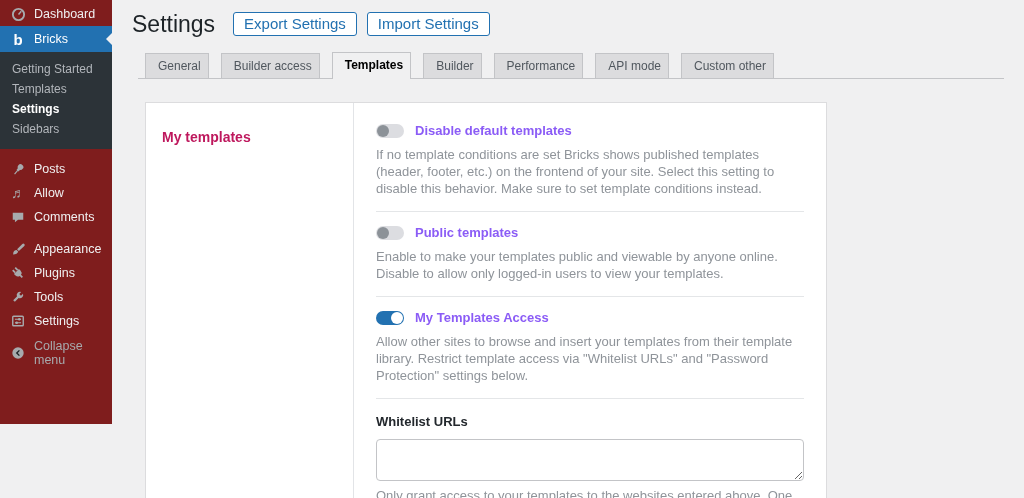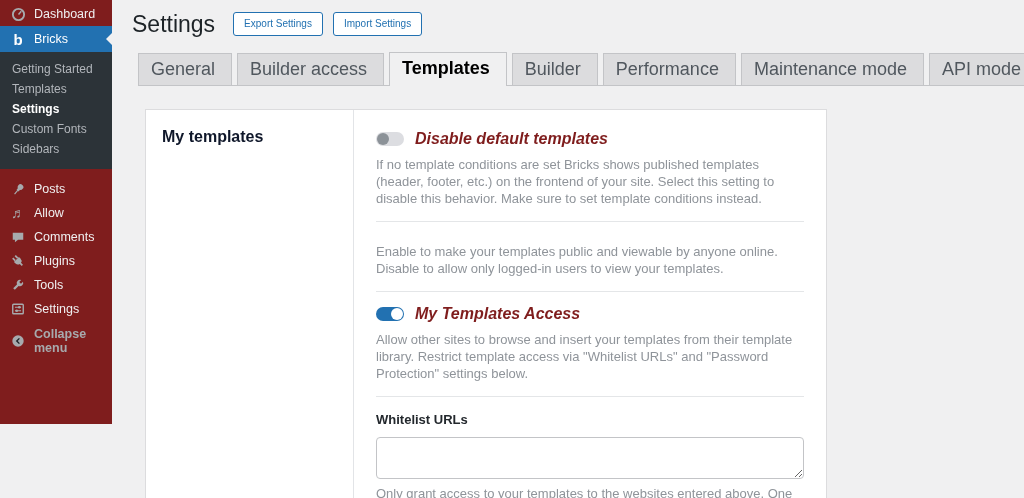--- a/index.html
+++ b/index.html
@@ -21,64 +21,64 @@
   .menu-item.group-gap { margin-top:8px; }
   .current-arrow {
     position:absolute; right:0; top:50%; transform:translateY(-50%);
     width:0; height:0; border-top:6px solid transparent; border-bottom:6px solid transparent;
     border-right:6px solid #f0f0f1;
   }
   .bricks-logo { font-weight:700; font-size:15px; color:#fff; line-height:1; }
   .submenu { background:#2c3338; padding:7px 0 10px 0; }
   .submenu-item { padding:3px 8px 3px 12px; line-height:14px; height:20px; font-size:12px; color:#b2b6bb; cursor:pointer; }
   .submenu-item.is-current { color:#fff; font-weight:700; }
-  .collapse-item { color:#a7aaad;font-weight:bold; }
+  .collapse-item { color:#a7aaad; }
   .note { font-size:14px; color:#a7aaad; line-height:14px; }
 
   
   .content { flex:1; height:498px; background:#f0f0f1; }
   .page-header { display:flex; align-items:center; gap:10px; padding:10px 20px 0 20px; }
   .page-title { font-size:23px; font-weight:400; color:#1d2327; line-height:28px; margin-right:8px; }
   .wp-btn {
     background:#fff; border:1px solid #2271b1; color:#2271b1;
-    border-radius:3px; padding:3px 10px; font-size:10px; line-height:16px;
+    border-radius:3px; padding:3px 10px; font-size:15px; line-height:16px;
     cursor:pointer; font-family:inherit;
   }
   
   .nav-tabs { display:flex; align-items:flex-end; margin:14px 20px 0 26px; border-bottom:1px solid #c3c4c7; }
   .nav-tab {
     background:#dcdcde; border:1px solid #c3c4c7; border-bottom:none;
-    padding:5px 16px 5px 12px; margin-right:5px; font-size:18px; color:#50575e;
-    cursor:pointer; white-space:nowrap;
+    padding:5px 7px 5px 12px; margin-right:5px; font-size:12px; color:#50575e;
+    cursor:pointer; white-space:nowrap;margin-left:7px;
   }
   .nav-tab.is-active {
     background:#f0f0f1; color:#000; font-weight:700;
     margin-bottom:-1px; padding-bottom:7px;
   }
   
   .panel {
     margin:23px 0 0 33px; width:682px; height:420px;
     background:#fff; border:1px solid #dcdcde; display:flex;
   }
   .panel-left { width:208px; min-width:208px; border-right:1px solid #e2e4e7; padding:18px 10px 0 16px; }
-  .panel-left-title { font-weight:700; font-size:16px; color:#0f172a; }
+  .panel-left-title { font-weight:700; font-size:14px; color:#be185d;margin-top:8px; }
   .panel-right { flex:1; padding:7px 22px 0 22px; }
   .setting-block { padding:13px 0 14px 0; border-bottom:1px solid #e4e6e8; }
   .toggle-row { display:flex; align-items:center; gap:11px; }
   .toggle {
     width:28px; height:14px; border-radius:8px; background:#dcdde1;
     position:relative; cursor:pointer; flex:none;
   }
   .toggle .knob {
     position:absolute; top:1px; left:1px; width:12px; height:12px; border-radius:50%;
     background:#8c9298;
   }
   .toggle.on { background:#2271b1; }
   .toggle.on .knob { left:auto; right:1px; background:#fff; }
-  .setting-label { font-size:16px; font-weight:700; color:#7f1d1d; cursor:default;font-style:italic; }
+  .setting-label { font-size:13px; font-weight:700; color:#8b5cf6; cursor:default; }
   .setting-desc { margin-top:8px; font-size:13px; line-height:17px; color:#8f949a; }
   .field-heading { font-size:13px; font-weight:700; color:#23282d; margin-top:2px; }
   .whitelist-textarea {
     display:block; width:100%; height:42px; margin-top:10px;
     border:1px solid #c3c4c7; border-radius:4px; resize:vertical;
     font-family:inherit; font-size:13px; padding:4px 6px; color:#2c3338; background:#fff;
   }
   .field-desc { margin-top:7px; font-size:13px; color:#8f949a; }
   svg { display:block; }
 </style>
@@ -102,21 +102,20 @@
       <span class="bricks-logo">b</span>
     </span>
     <span>Bricks</span>
     <span class="current-arrow"></span>
   </div>
 
   <div class="submenu">
     <div class="submenu-item">Getting Started</div>
     <div class="submenu-item">Templates</div>
     <div class="submenu-item is-current">Settings</div>
-    <div class="submenu-item">Custom Fonts</div>
     <div class="submenu-item">Sidebars</div>
   </div>
 
   <div class="menu-item group-gap">
     <span class="mi-icon">
       <svg width="15" height="15" viewBox="0 0 16 16">
           <g transform="rotate(40 8 8)">
             <circle cx="8" cy="4.6" r="3" fill="#a7aaad"></circle>
             <rect x="6.6" y="6.5" width="2.8" height="3" fill="#a7aaad"></rect>
             <rect x="7.4" y="9" width="1.2" height="5.5" fill="#a7aaad"></rect>
@@ -134,20 +133,29 @@
 
   <div class="menu-item">
     <span class="mi-icon">
       <svg width="14" height="14" viewBox="0 0 16 16">
           <path d="M2 3h12v8H8l-3.5 3v-3H2z" fill="#a7aaad"></path>
         </svg>
     </span>
     <span>Comments</span>
   </div>
 
+  <div class="menu-item group-gap">
+    <span class="mi-icon">
+      <svg width="15" height="15" viewBox="0 0 16 16">
+          <path d="M14.2 2.1a1.5 1.5 0 0 0-2.1 0L6.5 7.7l1.9 1.9 5.8-5.4a1.5 1.5 0 0 0 0-2.1z" fill="#a7aaad"></path>
+          <path d="M6 8.6c-2.2 0-3.6 1.2-3.8 4.6 3.2-.1 4.7-1.3 5.5-2.9z" fill="#a7aaad"></path>
+        </svg>
+    </span>
+    <span>Appearance</span>
+  </div>
 
   <div class="menu-item">
     <span class="mi-icon">
       <svg width="14" height="14" viewBox="0 0 16 16">
           <g transform="rotate(-45 8 8)">
             <rect x="5" y="1.5" width="2" height="4" fill="#a7aaad"></rect>
             <rect x="9" y="1.5" width="2" height="4" fill="#a7aaad"></rect>
             <path d="M4 5.5h8v2.5a4 4 0 0 1-3 3.87V15H7v-3.13A4 4 0 0 1 4 8z" fill="#a7aaad"></path>
           </g>
         </svg>
@@ -197,21 +205,20 @@
     <button class="wp-btn">Export Settings</button>
     <button class="wp-btn">Import Settings</button>
   </div>
 
   <div class="nav-tabs">
     <div class="nav-tab">General</div>
     <div class="nav-tab">Builder access</div>
     <div class="nav-tab is-active">Templates</div>
     <div class="nav-tab">Builder</div>
     <div class="nav-tab">Performance</div>
-    <div class="nav-tab">Maintenance mode</div>
     <div class="nav-tab">API mode</div>
     <div class="nav-tab">Custom other</div>
   </div>
 
   <div class="panel">
 
     <div class="panel-left">
       <div class="panel-left-title">My templates</div>
     </div>
 
@@ -221,20 +228,26 @@
         <div class="toggle-row">
           <span class="toggle">
               <span class="knob"></span>
             </span>
           <span class="setting-label">Disable default templates</span>
         </div>
         <div class="setting-desc">If no template conditions are set Bricks shows published templates (header, footer, etc.) on the frontend of your site. Select this setting to disable this behavior. Make sure to set template conditions instead.</div>
       </div>
 
       <div class="setting-block">
+        <div class="toggle-row">
+          <span class="toggle">
+              <span class="knob"></span>
+            </span>
+          <span class="setting-label">Public templates</span>
+        </div>
         <div class="setting-desc">Enable to make your templates public and viewable by anyone online. Disable to allow only logged-in users to view your templates.</div>
       </div>
 
       <div class="setting-block">
         <div class="toggle-row">
           <span class="toggle on">
               <span class="knob"></span>
             </span>
           <span class="setting-label">My Templates Access</span>
         </div>

